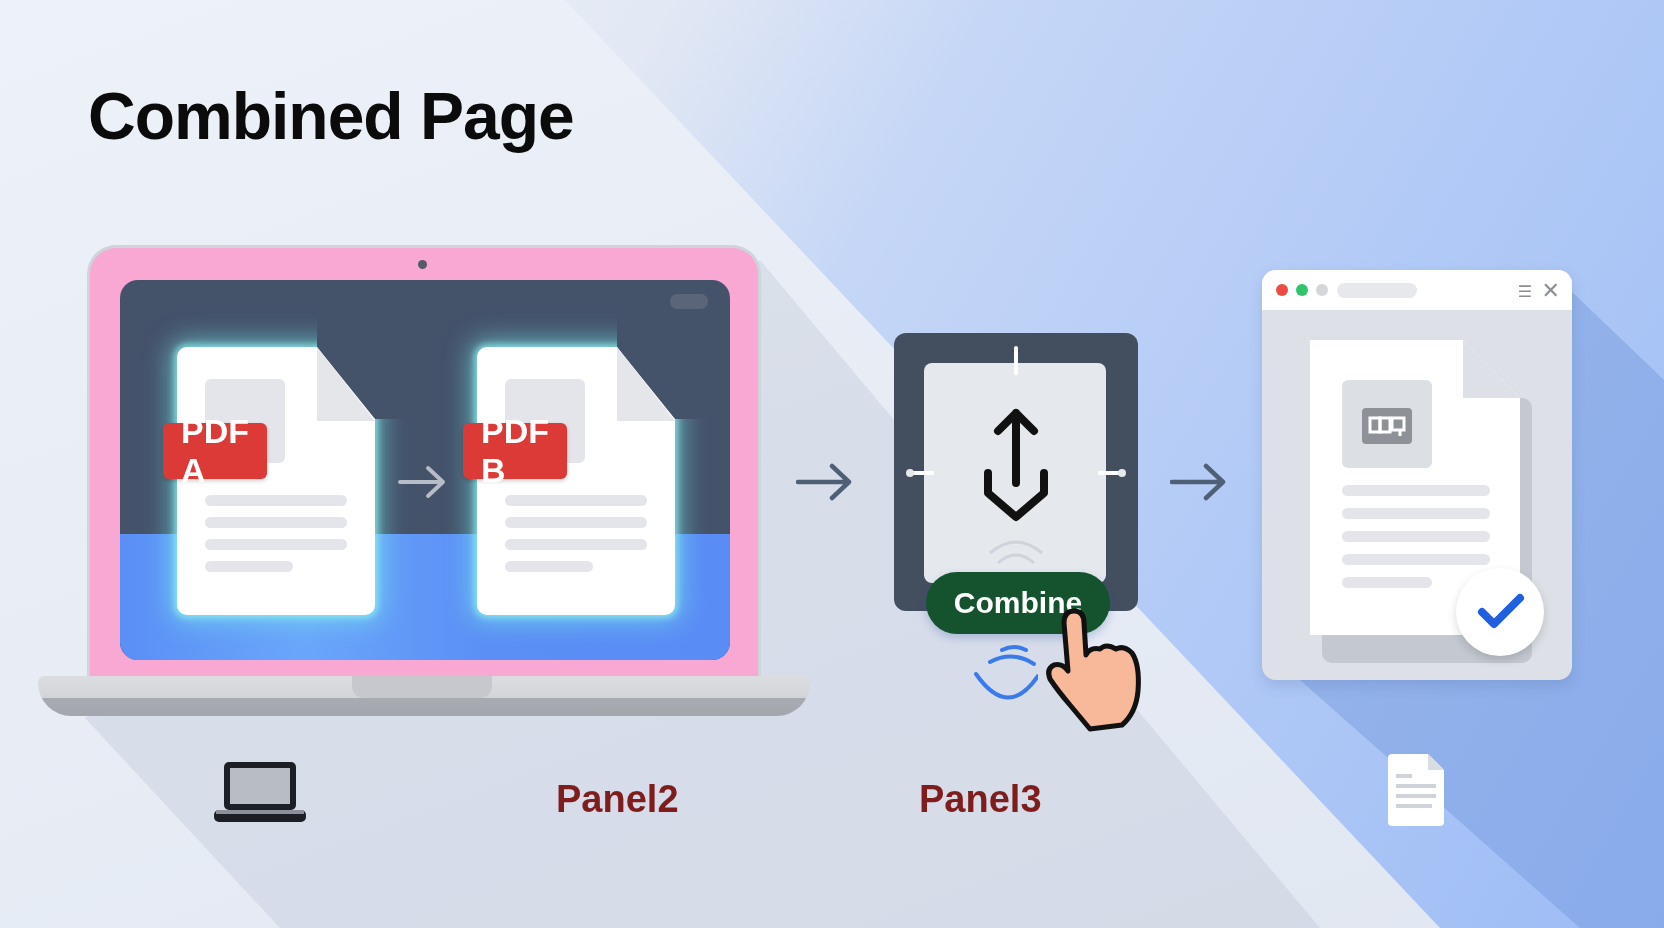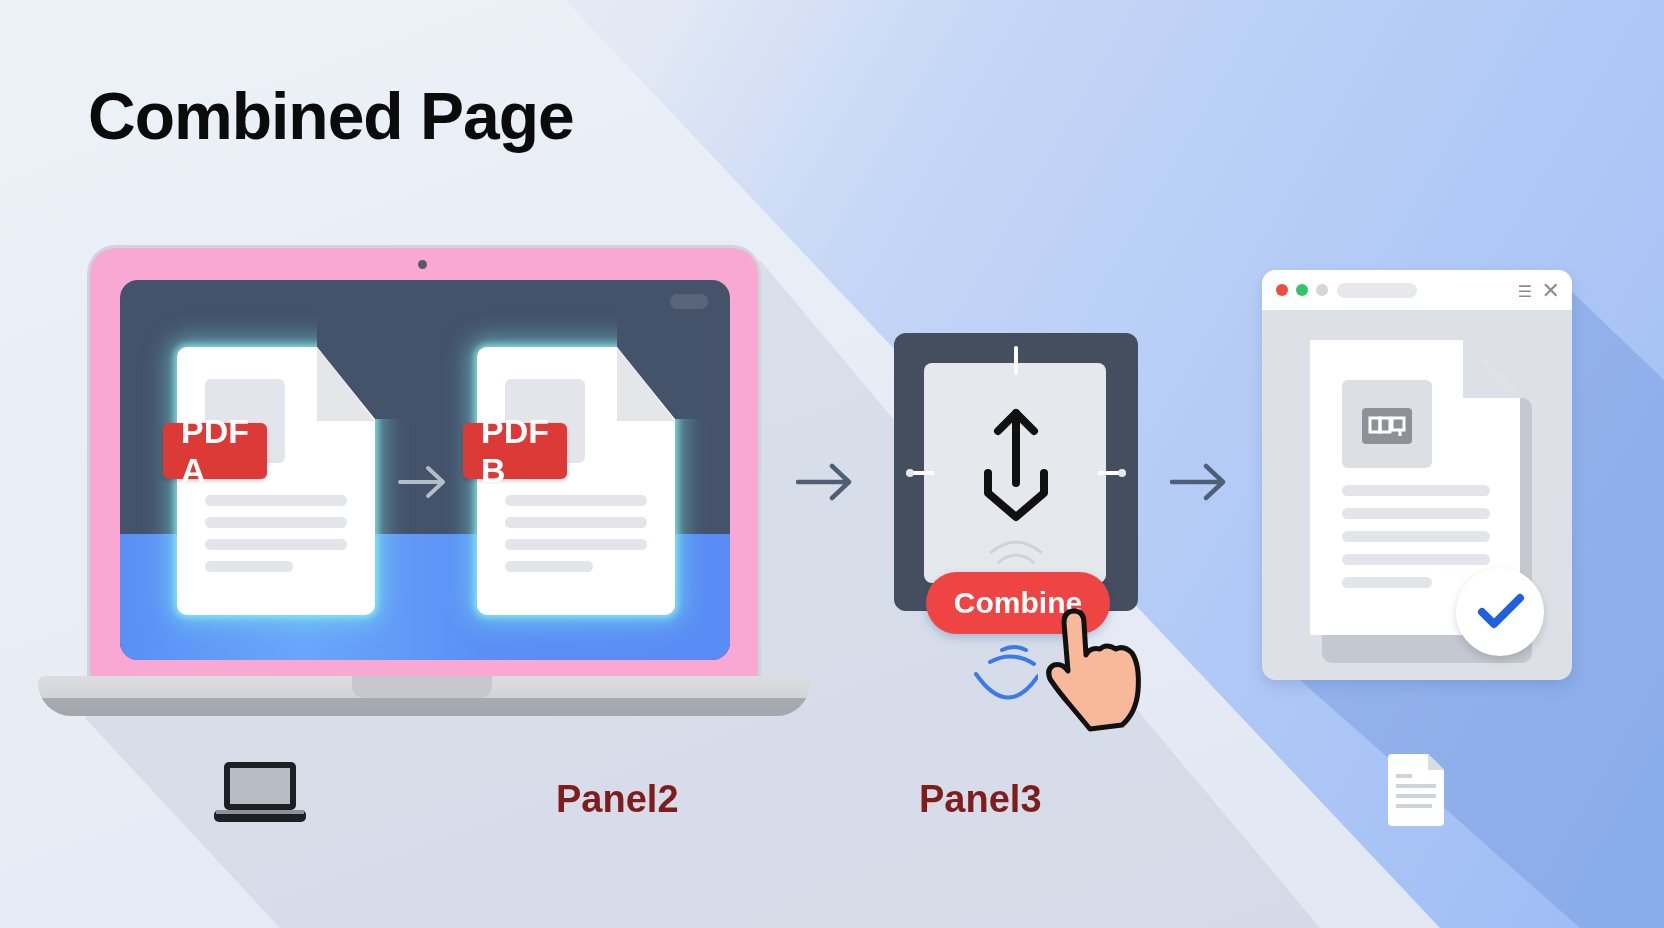--- a/index.html
+++ b/index.html
@@ -79,21 +79,21 @@
   .p3-frame {
     position:absolute; left:894px; top:333px; width:244px; height:278px;
     background:#434e5f; border-radius:12px;
   }
   .p3-inner {
     position:absolute; left:30px; top:30px; width:182px; height:220px;
     background:#e5e8ed; border-radius:8px;
   }
   .combine-btn {
     position:absolute; left:926px; top:572px; width:184px; height:62px;
-    border-radius:31px; background:#ef4444; color:#fff;
+    border-radius:31px; background:#14532d; color:#fff;
     font-size:30px; font-weight:700; display:flex; align-items:center; justify-content:center;
     box-shadow:0 4px 8px rgba(40,80,160,0.25); border:none;
   }
 
   
   .win {
     position:absolute; left:1262px; top:270px; width:310px; height:410px;
     background:#dde0e6; border-radius:14px; overflow:hidden;
     box-shadow:0 6px 14px rgba(60,90,150,0.18);
   }

